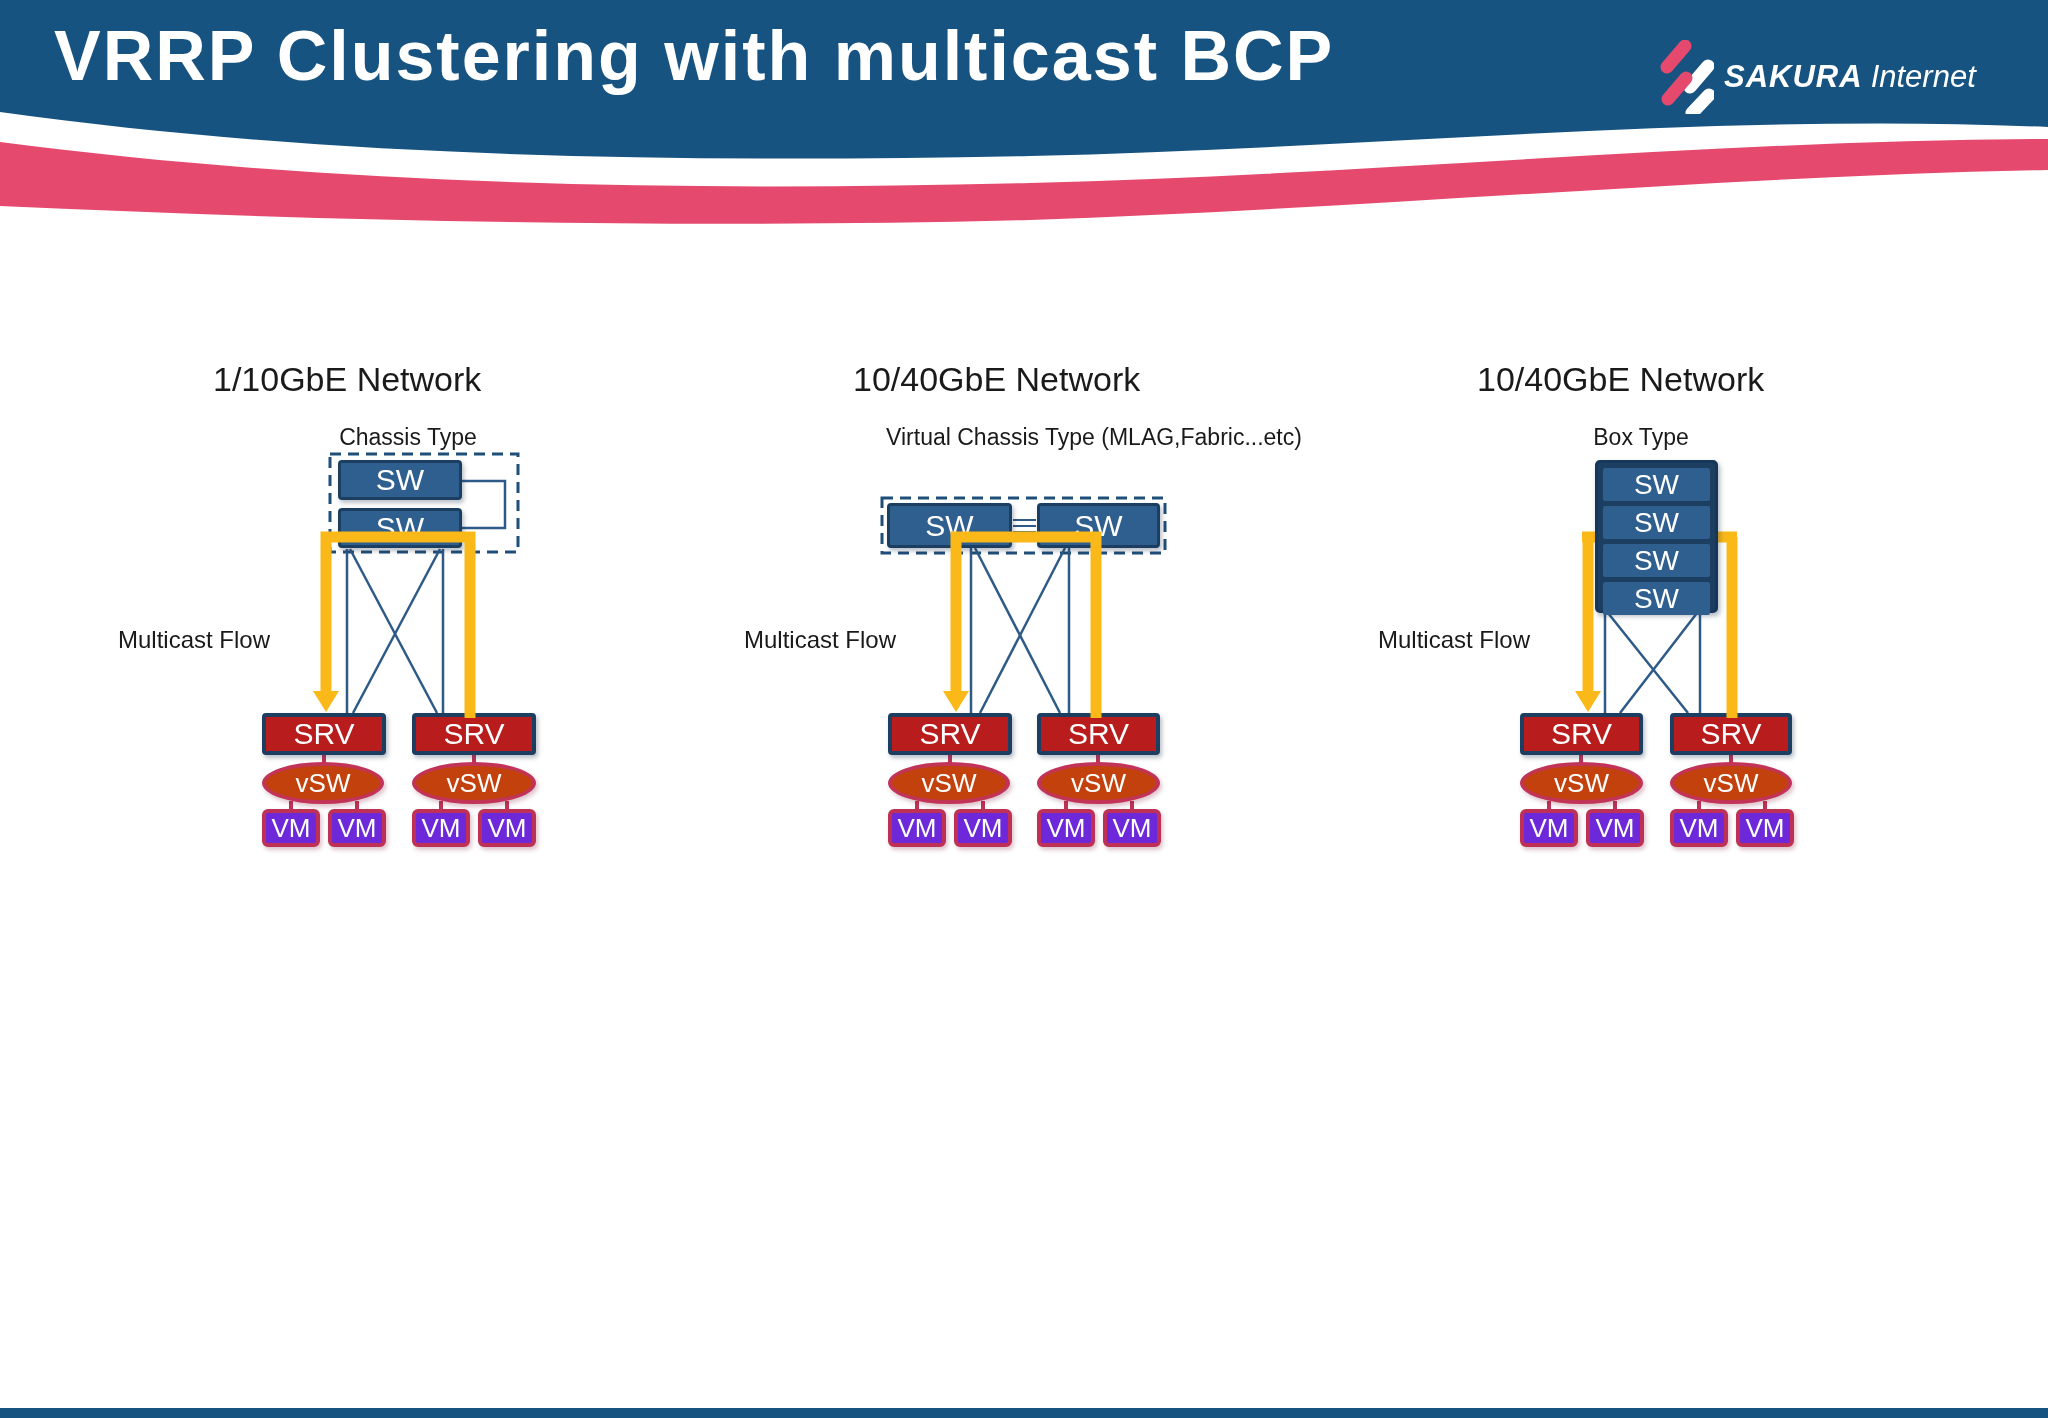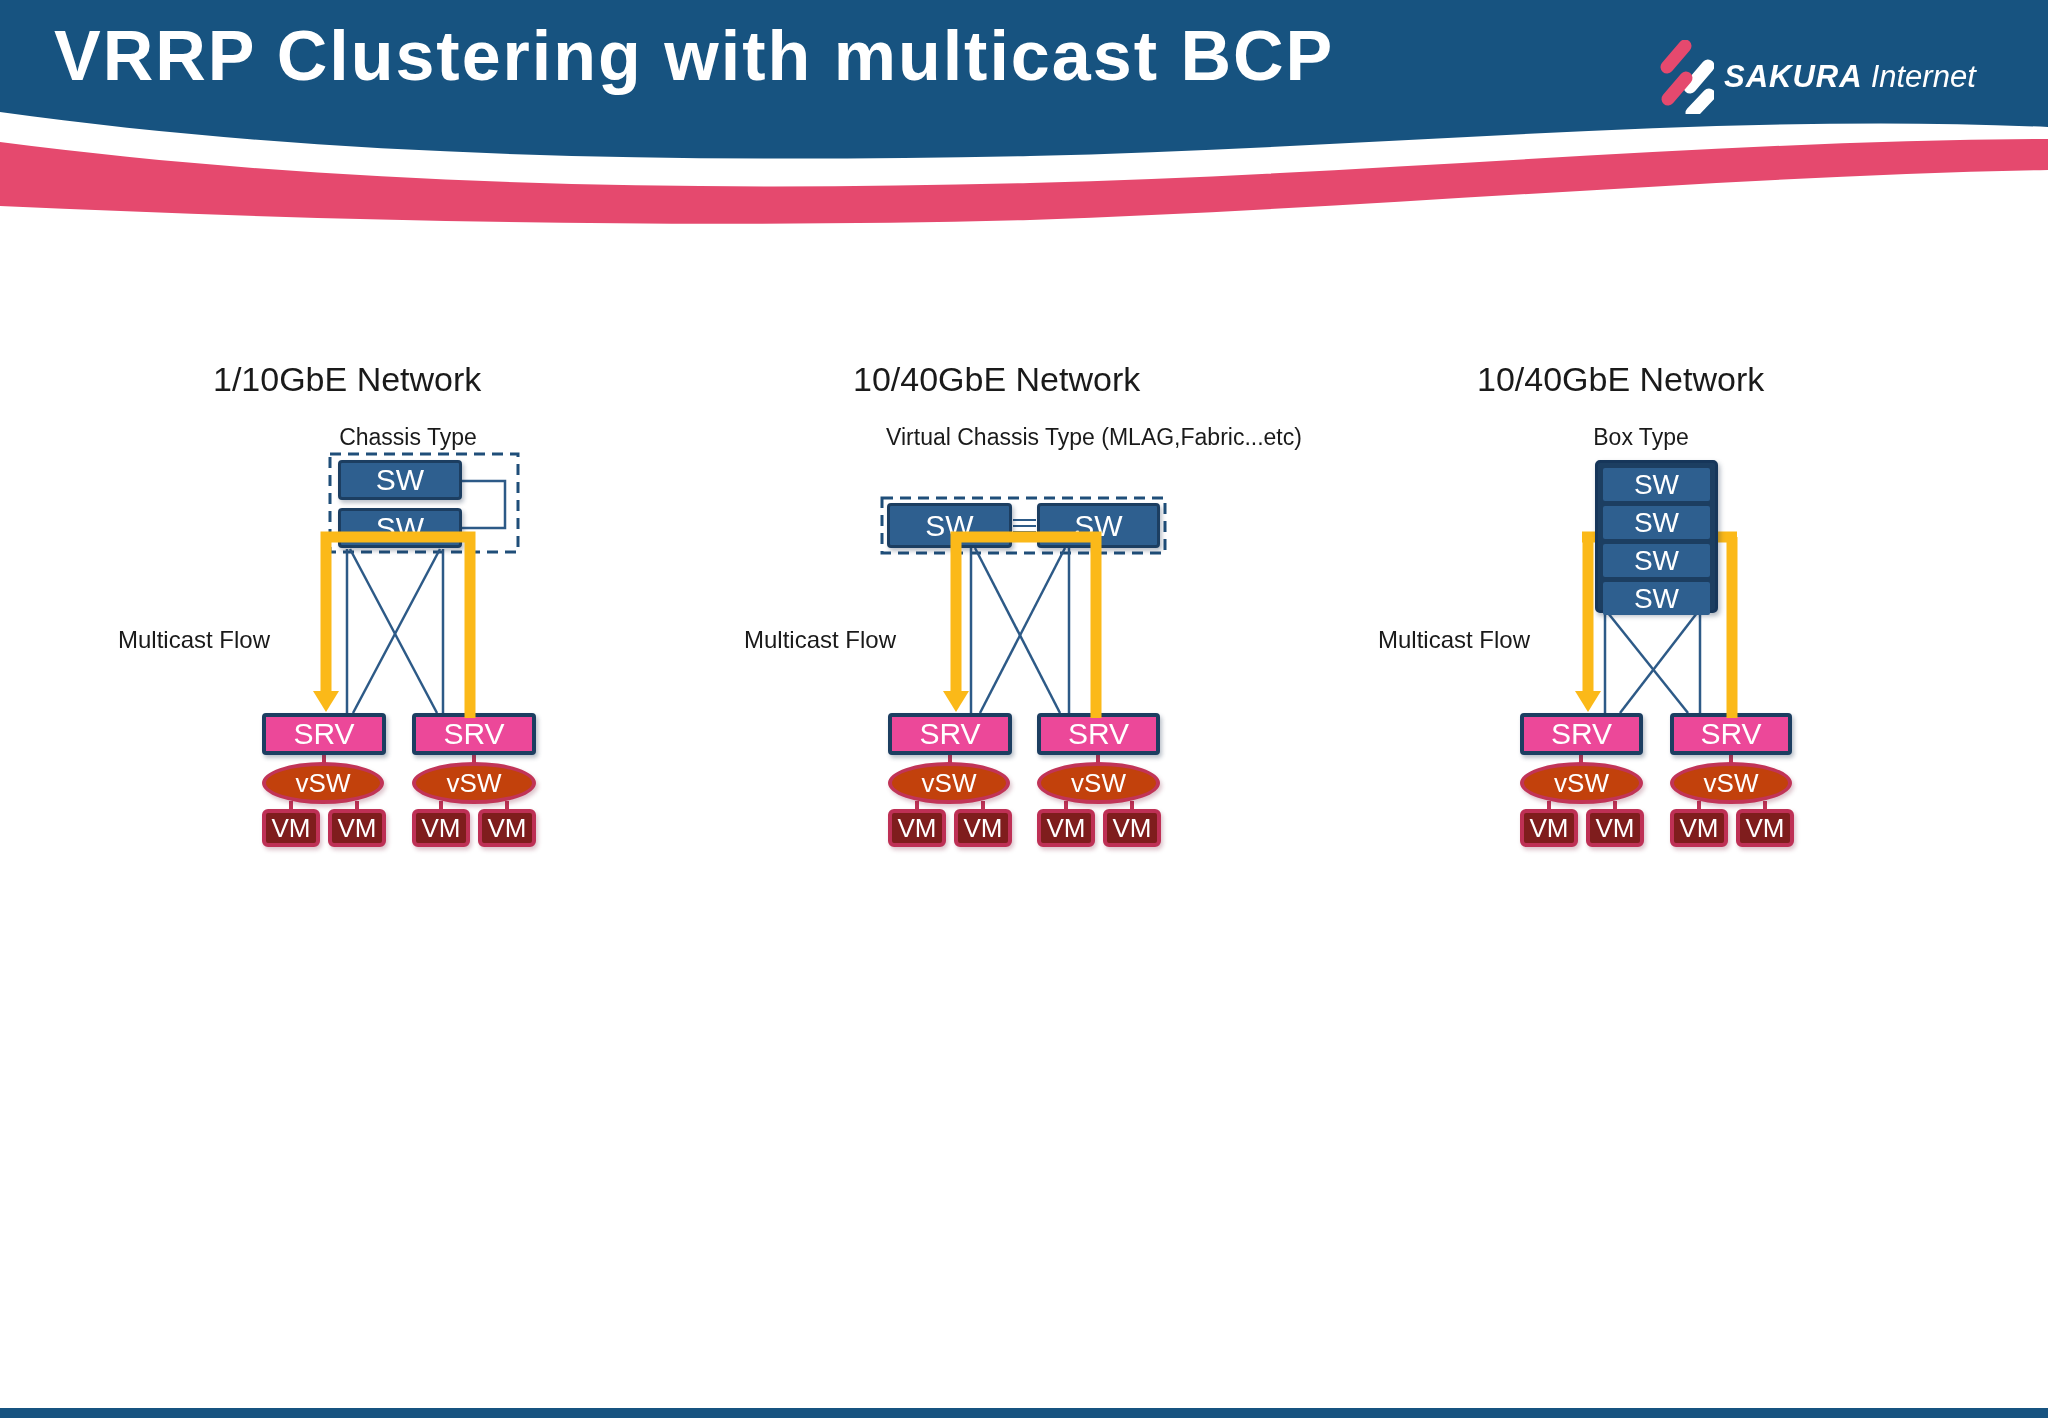--- a/index.html
+++ b/index.html
@@ -26,25 +26,25 @@
   .flow-label      { position:absolute; font-size:24px; color:#1a1a1a; text-align:left; white-space:nowrap; }
 
   
   .node {
     position:absolute; box-sizing:border-box;
     display:flex; align-items:center; justify-content:center;
     color:#ffffff;
   }
   .sw  { background:#2E5F8F; border:3px solid #1C3E61; border-radius:4px; font-size:30px;
          box-shadow:2px 3px 4px rgba(25,45,75,.30); }
-  .srv { background:#ec4899; border:4px solid #1C3E61; border-radius:4px; font-size:30px;
+  .srv { background:#b91c1c; border:4px solid #1C3E61; border-radius:4px; font-size:30px;
          box-shadow:2px 3px 4px rgba(25,45,75,.30); }
   .vsw { background:#c2410c; border:4px solid #C13457; border-radius:50%; font-size:26px;
          box-shadow:2px 3px 4px rgba(120,20,50,.25); }
-  .vm  { background:#7f1d1d; border:4px solid #BE3055; border-radius:6px; font-size:26px;
+  .vm  { background:#6d28d9; border:4px solid #BE3055; border-radius:6px; font-size:26px;
          box-shadow:2px 3px 4px rgba(120,20,50,.25); }
   .sw-stack { position:absolute; box-sizing:border-box; background:#1C3E61;
               border:3px solid #16365A; border-radius:5px;
               box-shadow:2px 3px 5px rgba(25,45,75,.35); }
   .sw-stack .row { position:absolute; left:5px; width:107px; height:33px;
               background:#2E5F8F; display:flex; align-items:center; justify-content:center;
               color:#fff; font-size:28px; border-radius:2px; }
 
   .footer-note   { position:absolute; left:228px; top:1356px; font-size:21px; color:#1a1a1a; white-space:nowrap; }
   .footer-source { position:absolute; right:12px; top:1374px; font-size:24px; color:#000; white-space:nowrap; }

